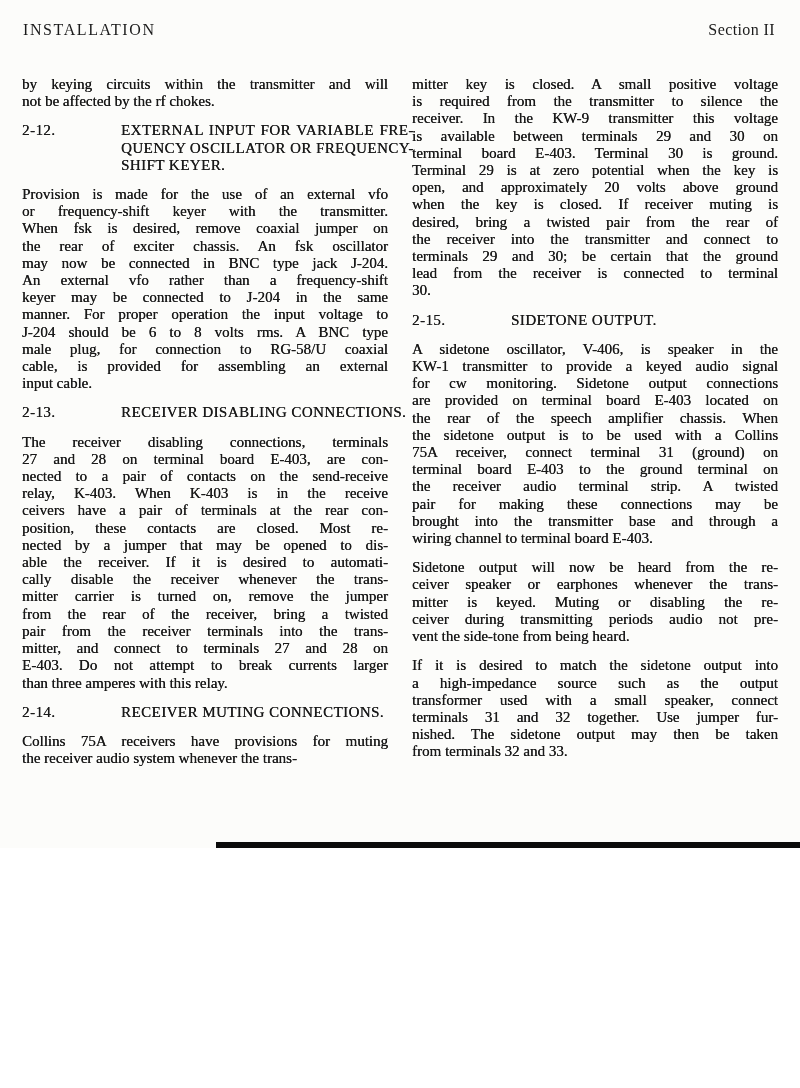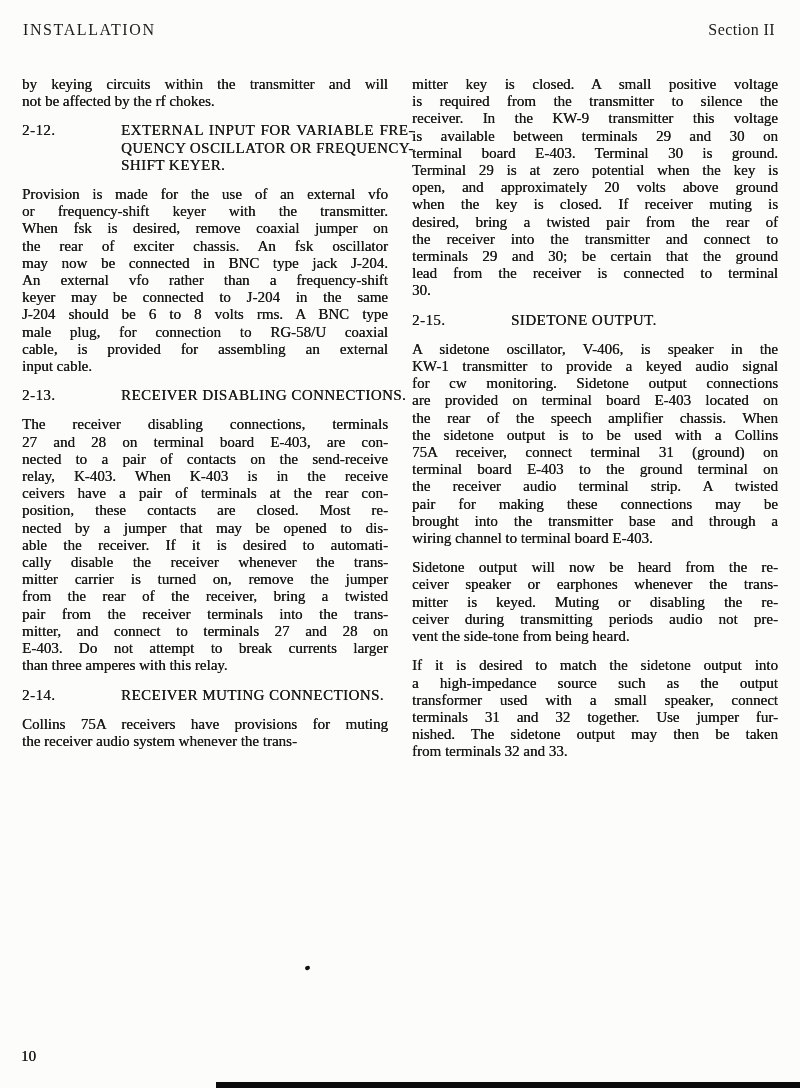--- a/index.html
+++ b/index.html
@@ -1,19 +1,19 @@
 <!DOCTYPE html>
 <html><head>
 <meta charset="utf-8">
 <style>
   html, body { margin: 0; padding: 0; }
   .page {
     position: relative;
     width: 800px;
-    height: 1088px;
+    height: 848px;
     background: #fcfcfa;
     color: #1a1a1a;
     font-family: "Liberation Serif", "DejaVu Serif", serif;
     overflow: hidden;
   }
   .running-head {
     position: absolute;
     top: 21px; left: 23px; right: 25px;
     display: flex;
     justify-content: space-between;
@@ -85,20 +85,21 @@
         </span>
       </div>
       <div class="para">
         <div class="jline">Provision is made for the use of an external vfo</div>
         <div class="jline">or frequency-shift keyer with the transmitter.</div>
         <div class="jline">When fsk is desired, remove coaxial jumper on</div>
         <div class="jline">the rear of exciter chassis. An fsk oscillator</div>
         <div class="jline">may now be connected in BNC type jack J-204.</div>
         <div class="jline">An external vfo rather than a frequency-shift</div>
         <div class="jline">keyer may be connected to J-204 in the same</div>
+        <div class="jline">manner. For proper operation the input voltage to</div>
         <div class="jline">J-204 should be 6 to 8 volts rms. A BNC type</div>
         <div class="jline">male plug, for connection to RG-58/U coaxial</div>
         <div class="jline">cable, is provided for assembling an external</div>
         <div class="jline last">input cable.</div>
       </div>
       <div class="heading">
         <span class="hnum">2-13.</span>
         <span class="htext">
           <div class="jline last">RECEIVER DISABLING CONNECTIONS.</div>
         </span>

